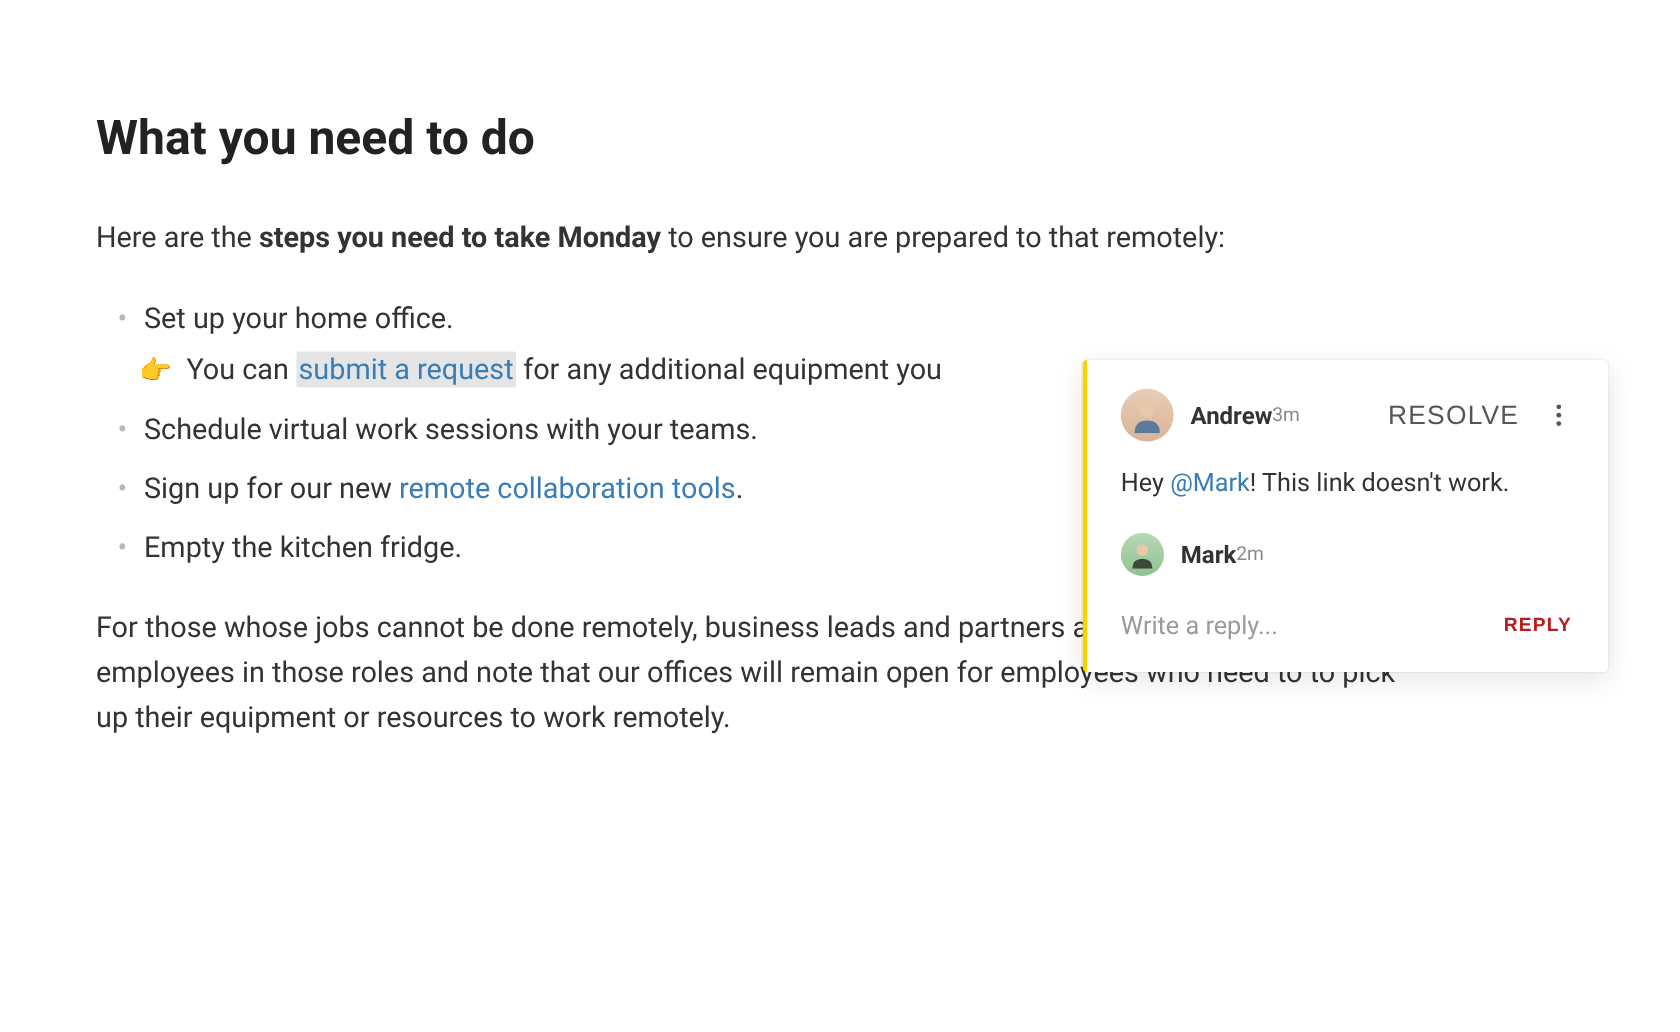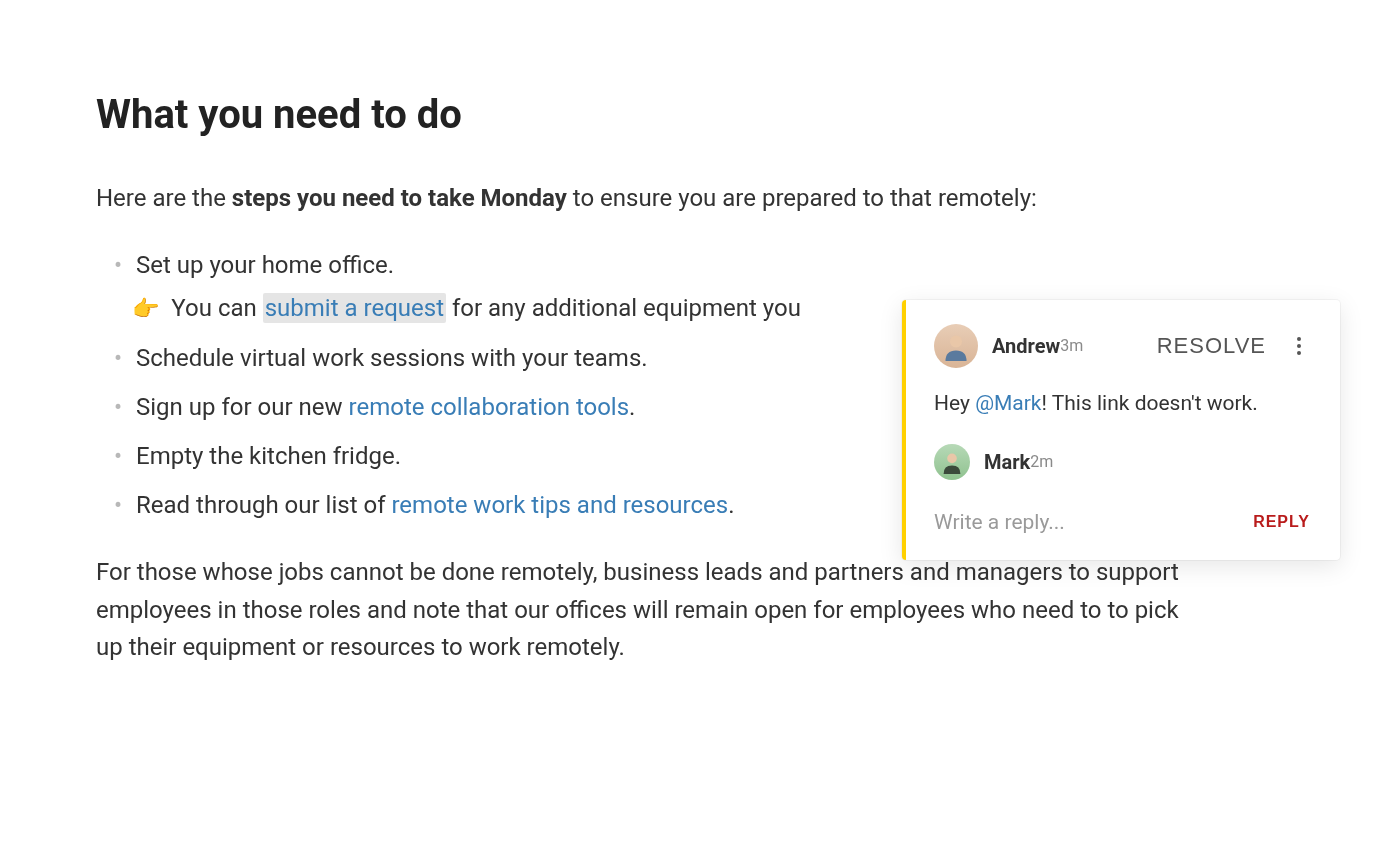--- a/index.html
+++ b/index.html
@@ -10,21 +10,20 @@
     height: 860px;
     background: #ffffff;
     font-family: -apple-system, BlinkMacSystemFont, "Segoe UI", Roboto, "Helvetica Neue", Arial, sans-serif;
     color: #333333;
     overflow: hidden;
   }
   .page {
     position: relative;
     width: 1400px;
     height: 860px;
-    padding-left: 16px;
   }
   .doc {
     padding: 90px 80px 0 80px;
     max-width: 1260px;
   }
   h1.title {
     font-size: 40px;
     font-weight: 700;
     color: #222222;
     margin: 0 0 40px 0;
@@ -233,23 +232,20 @@
         </span>
       </li>
       <li>
         <span>Schedule virtual work sessions with your teams.</span>
       </li>
       <li>
         <span>Sign up for our new </span><a class="link" href="#">remote collaboration tools</a><span>.</span>
       </li>
       <li>
         <span>Empty the kitchen fridge.</span>
-      </li>
-      <li>
-        <span>Read through our list of </span><a class="link" href="#">remote work tips and resources</a><span>.</span>
       </li>
     </ul>
 
     <p class="para">For those whose jobs cannot be done remotely, business leads and partners and managers to support employees in those roles and note that our offices will remain open for employees who need to to pick up their equipment or resources to work remotely.</p>
   </div>
 
   <div class="comment-panel">
 
     <div class="comment">
       <div class="comment-header">

